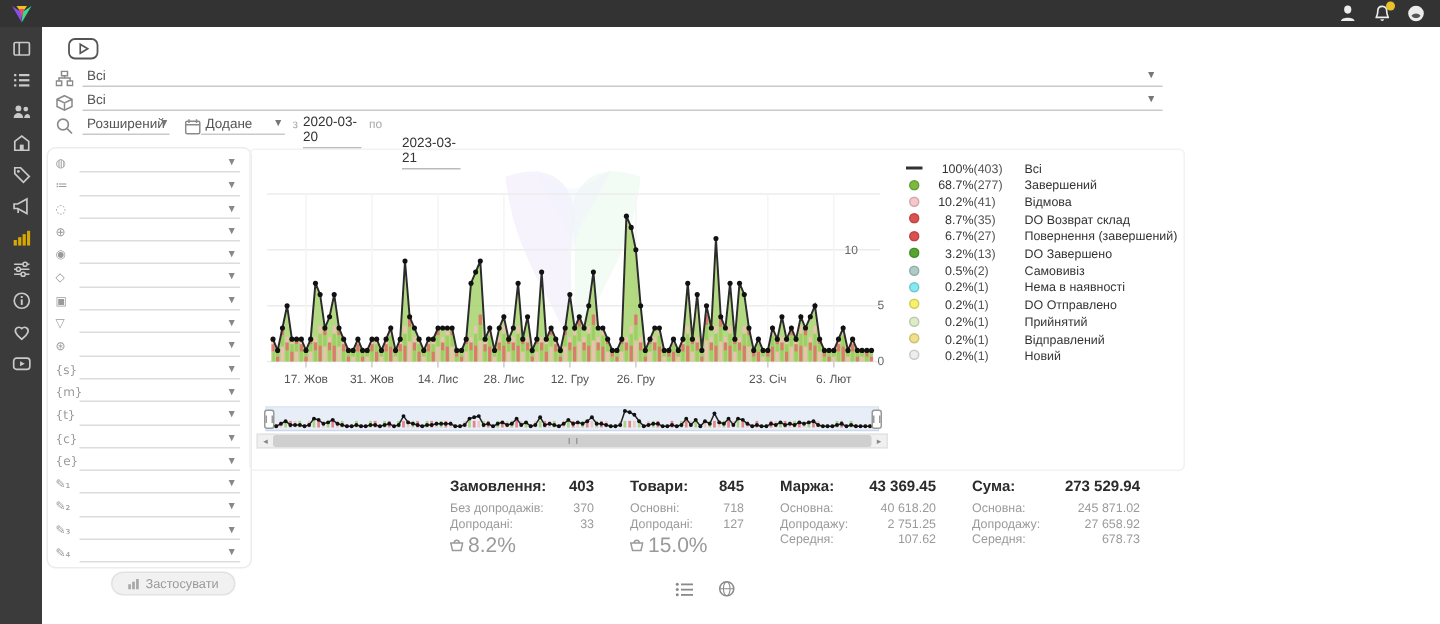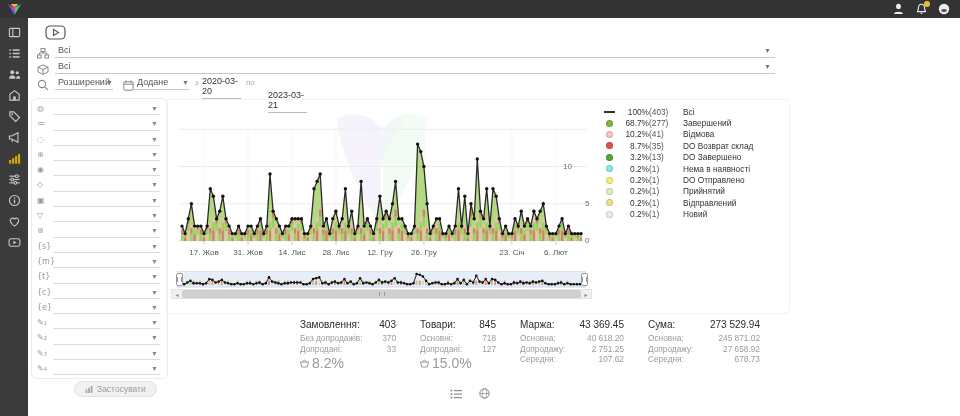--- a/index.html
+++ b/index.html
@@ -52,21 +52,21 @@
   .nav-svg{position:absolute;left:177px;top:271px;}
   .nav-handle{position:absolute;top:273px;width:7px;height:13px;background:#fff;border:1px solid #999;border-radius:2px;box-sizing:border-box;cursor:ew-resize;}
   .nav-handle::after{content:"";display:block;margin:3px auto 0;width:3px;height:5px;border-left:1px solid #999;border-right:1px solid #999;}
   .scrollbar{position:absolute;left:171px;top:289px;width:421px;height:10px;background:#f0f0f0;border:1px solid #e3e3e3;box-sizing:border-box;display:flex;}
   .sb-arrow{width:10px;height:8px;font-size:6px;color:#888;display:flex;align-items:center;justify-content:center;cursor:pointer;flex:none;}
   .sb-thumb{flex:1;background:#cfcfcf;border-radius:2px;display:flex;align-items:center;justify-content:center;cursor:grab;}
   .sb-grip{width:4px;height:4px;border-left:1px solid #9a9a9a;border-right:1px solid #9a9a9a;}
   
   .stats{position:absolute;left:300px;top:319px;display:flex;gap:24px;}
   .st-col{display:flex;flex-direction:column;}
-  .st-title{display:flex;justify-content:space-between;font-size:10px;font-weight:normal;color:#2b2b2b;margin-bottom:3px;gap:10px;}
+  .st-title{display:flex;justify-content:space-between;font-size:10px;font-weight:bold;color:#2b2b2b;margin-bottom:3px;gap:10px;}
   .st-row{display:flex;justify-content:space-between;font-size:8.3px;color:#9a9a9a;height:10.6px;gap:8px;}
   .st-badge{display:flex;align-items:center;gap:3px;font-size:14px;color:#9a9a9a;margin-top:1px;}
   .bottom-icons{position:absolute;left:450px;top:385px;display:flex;gap:17px;}
   .bottom-icons .bi{cursor:pointer;}
   .help-video{position:absolute;left:45px;top:25px;cursor:pointer;}
 </style>
 </head>
 <body>
 
 <div class="stage">
@@ -934,25 +934,41 @@
         <div class="lg-row">
           <span class="lg-mark">
             <span class="lg-dot" style="background:#dd5050"></span>
           </span>
           <span class="lg-pct">8.7%</span>
           <span class="lg-cnt">(35)</span>
           <span class="lg-lbl">DO Возврат склад</span>
         </div>
         <div class="lg-row">
           <span class="lg-mark">
+            <span class="lg-dot" style="background:#dd5050"></span>
+          </span>
+          <span class="lg-pct">6.7%</span>
+          <span class="lg-cnt">(27)</span>
+          <span class="lg-lbl">Повернення (завершений)</span>
+        </div>
+        <div class="lg-row">
+          <span class="lg-mark">
             <span class="lg-dot" style="background:#55a630"></span>
           </span>
           <span class="lg-pct">3.2%</span>
           <span class="lg-cnt">(13)</span>
           <span class="lg-lbl">DO Завершено</span>
+        </div>
+        <div class="lg-row">
+          <span class="lg-mark">
+            <span class="lg-dot" style="background:#aeccc6"></span>
+          </span>
+          <span class="lg-pct">0.5%</span>
+          <span class="lg-cnt">(2)</span>
+          <span class="lg-lbl">Самовивіз</span>
         </div>
         <div class="lg-row">
           <span class="lg-mark">
             <span class="lg-dot" style="background:#84e9f2"></span>
           </span>
           <span class="lg-pct">0.2%</span>
           <span class="lg-cnt">(1)</span>
           <span class="lg-lbl">Нема в наявності</span>
         </div>
         <div class="lg-row">

